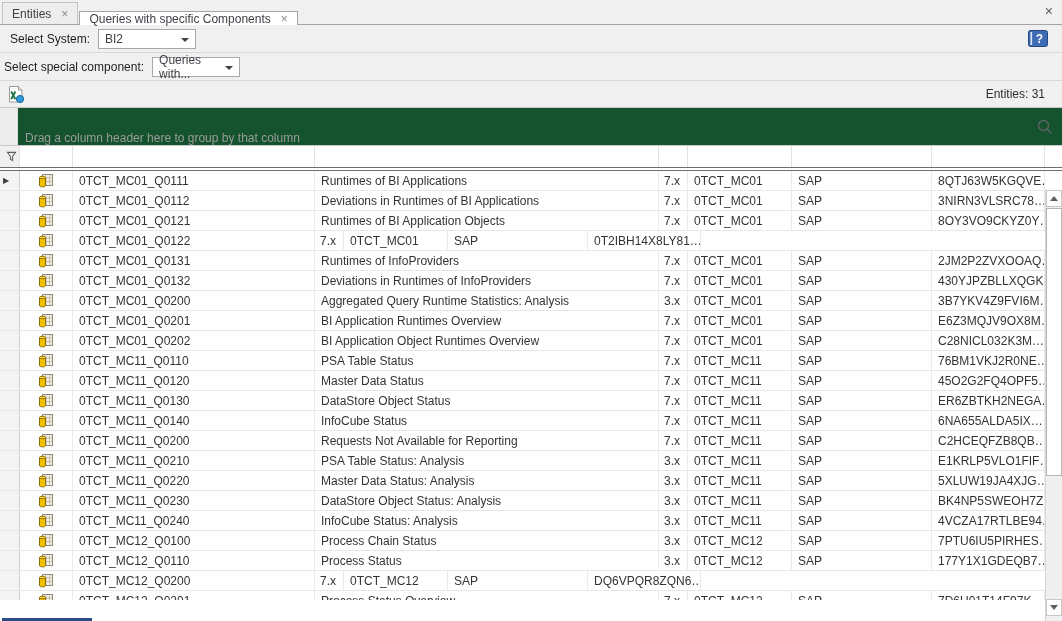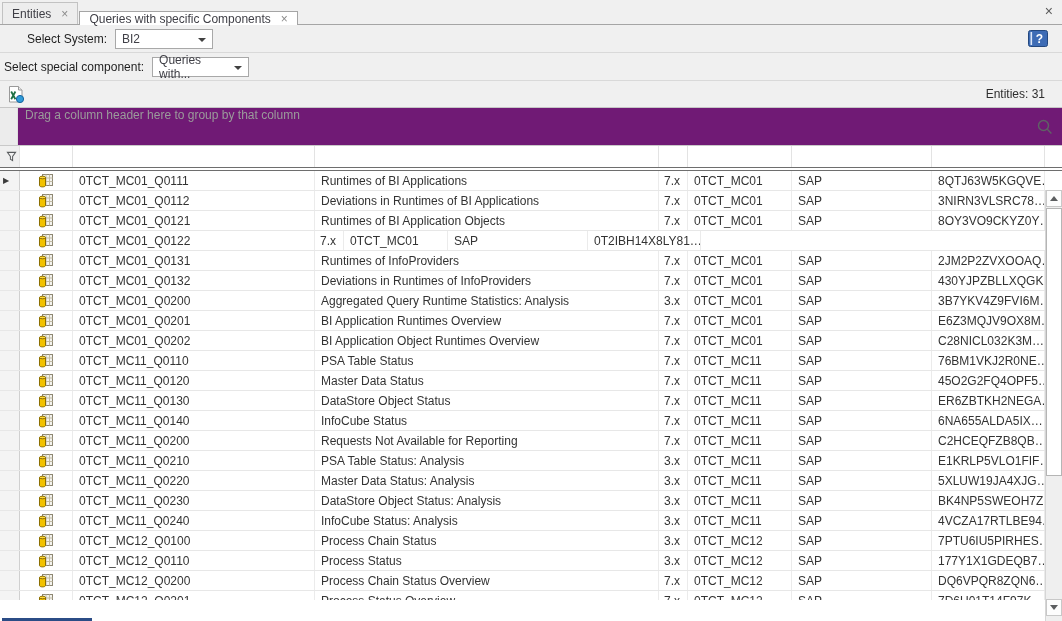--- a/index.html
+++ b/index.html
@@ -11,36 +11,36 @@
   
   .tabstrip{height:25px;display:flex;align-items:flex-end;position:relative;background:#f0f0f0}
   .tabstrip::after{content:"";position:absolute;left:0;right:0;bottom:0;height:1px;background:#a5a5a5}
   .tab{position:relative;display:flex;align-items:center;gap:10px;padding:0 9px;box-sizing:border-box;cursor:default}
   .tab.inactive{height:22px;margin-left:2px;margin-bottom:1px;background:#ededed;border:1px solid #c2c2c2;border-bottom:none;z-index:1}
   .tab.active{height:14px;margin-left:1px;background:#ffffff;border:1px solid #a5a5a5;border-bottom:none;z-index:2}
   .tab-close{color:#8b8b8b;font-size:12px;line-height:1}
   .win-close{position:absolute;right:9px;top:4px;color:#5a5a5a;font-size:14px;line-height:1;z-index:3}
   
   .bar{display:flex;align-items:center;position:relative;background:#f0f0f0;box-sizing:border-box}
-  .bar-system{height:28px;border-bottom:1px solid #d9d9d9;padding-left:27px}
+  .bar-system{height:28px;border-bottom:1px solid #d9d9d9;padding-left:10px}
   .bar-component{height:28px;border-bottom:1px solid #d9d9d9;padding-left:4px}
   .bar-actions{height:27px;border-bottom:1px solid #c6c6c6;padding-left:5px}
   .bar-label{color:#1e1e1e;margin-right:8px;white-space:nowrap}
   .combo{height:20px;background:#fff;border:1px solid #a8a8a8;box-sizing:border-box;
          display:flex;align-items:center;padding:0 20px 0 6px;position:relative;cursor:default}
   .combo::after{content:"";position:absolute;right:6px;top:8px;
         border-left:4px solid transparent;border-right:4px solid transparent;border-top:4px solid #414141}
   .combo-system{width:98px}
-  .combo-component{width:97px}
+  .combo-component{width:88px}
   .help-btn{position:absolute;right:14px;top:5px;width:20px;height:17px;cursor:default}
   .count-label{position:absolute;right:17px;top:6px;color:#2e2e2e}
   .excel-btn{width:20px;height:19px;display:flex;align-items:center;justify-content:center;cursor:default}
   
-  .group-panel{height:38px;background:#701a75;border-bottom:1px solid #c9c9c9;position:relative;
-               display:flex;align-items:flex-start;box-sizing:border-box}
+  .group-panel{height:38px;background:#14532d;border-bottom:1px solid #c9c9c9;position:relative;
+               display:flex;align-items:flex-end;box-sizing:border-box}
   .group-panel::before{content:"";position:absolute;left:0;top:0;bottom:0;width:17px;background:#ececec;border-right:1px solid #e0e0e0}
   .group-text{margin-left:25px;color:#9b9b9b}
   .search-btn{position:absolute;right:8px;top:10px}
   
   .grid{position:relative;height:475px;background:#fff}
   .header-row,.filter-row{display:flex;box-sizing:border-box}
   .header-row{height:21px;background:#fdfdfd;border-bottom:1px solid #d0d0d0}
   .filter-row{height:21px;background:#fff}
   .hcell{border-right:1px solid #d0d0d0;box-sizing:border-box;display:flex;align-items:center;
          padding-left:6px;overflow:hidden;white-space:nowrap;color:#3f3f46}
@@ -560,21 +560,20 @@
     </div>
     <div class="cell c-icon">
       <svg width="16" height="16" viewBox="0 0 16 16">
         <rect x="4.5" y="1.5" width="10" height="11" fill="#f4f3ee" stroke="#8e8873"></rect>
         <path d="M4.5 5 h10 M4.5 8.5 h10 M8 1.5 v11 M11.5 1.5 v11" stroke="#c2bca4" stroke-width="1" fill="none"></path>
         <path d="M1.5 4.5 v8 c0 .8 1.3 1.4 3 1.4 s3 -.6 3 -1.4 v-8 Z" fill="#f2c200" stroke="#8a6d00"></path>
         <ellipse cx="4.5" cy="4.5" rx="3" ry="1.3" fill="#ffd83d" stroke="#8a6d00"></ellipse>
       </svg>
     </div>
     <div class="cell c-tech">0TCT_MC12_Q0200</div>
-    <div class="cell c-desc">Process Chain Status Overview</div>
     <div class="cell c-ver">7.x</div>
     <div class="cell c-parent">0TCT_MC12</div>
     <div class="cell c-last">SAP</div>
     <div class="cell c-comp">DQ6VPQR8ZQN6…</div>
   </div>
 
   <div class="row">
     <div class="cell c-ind">
       
     </div>

